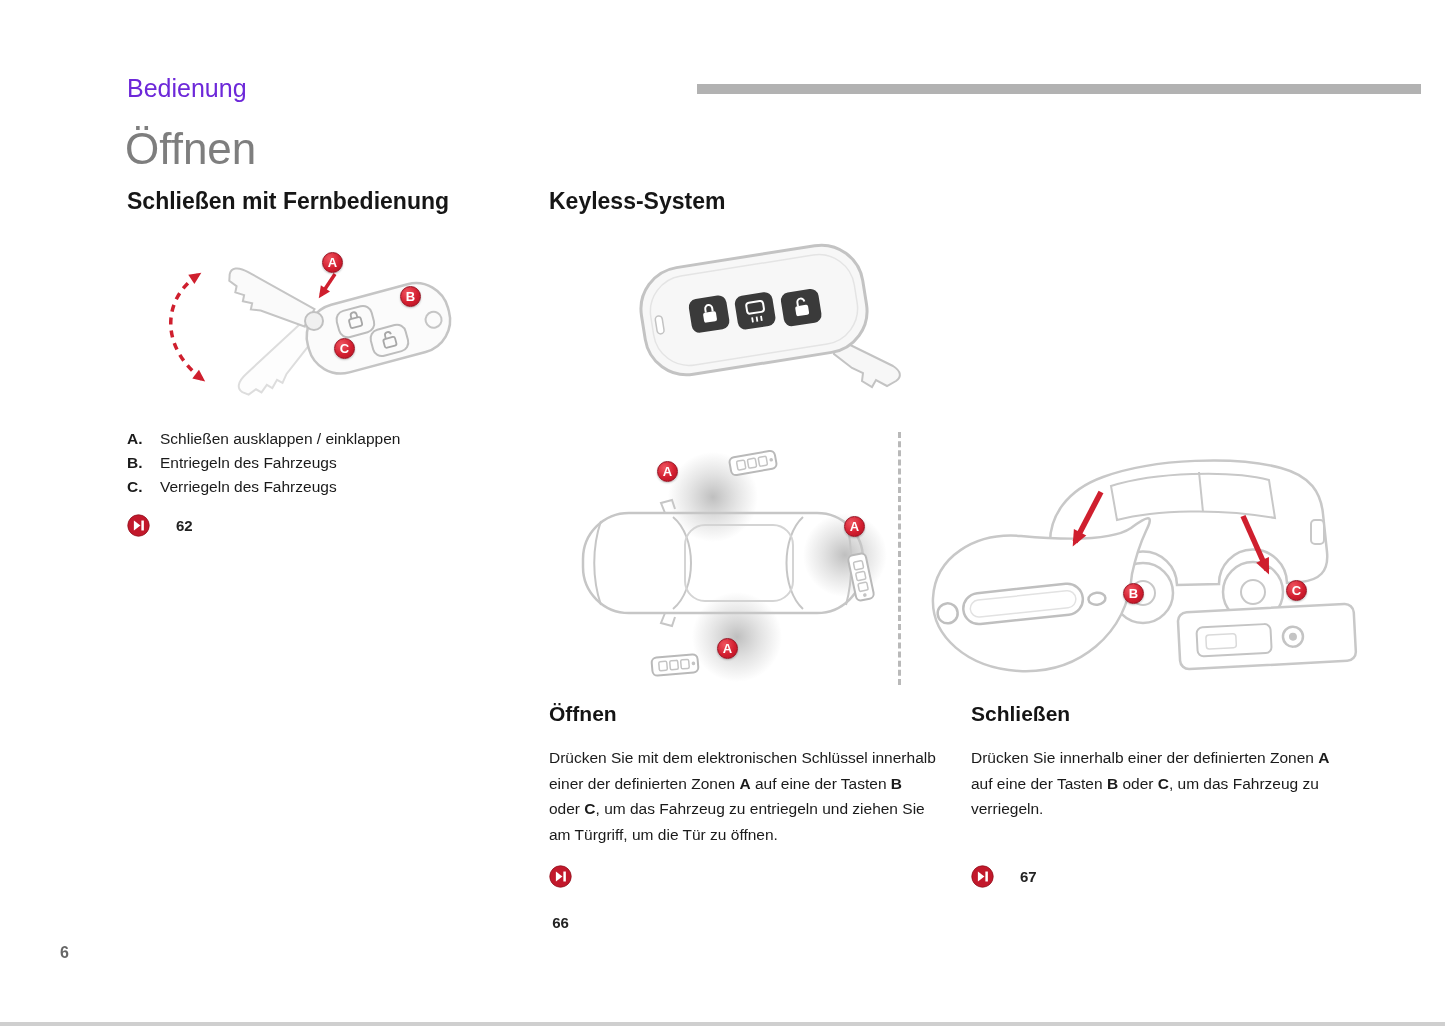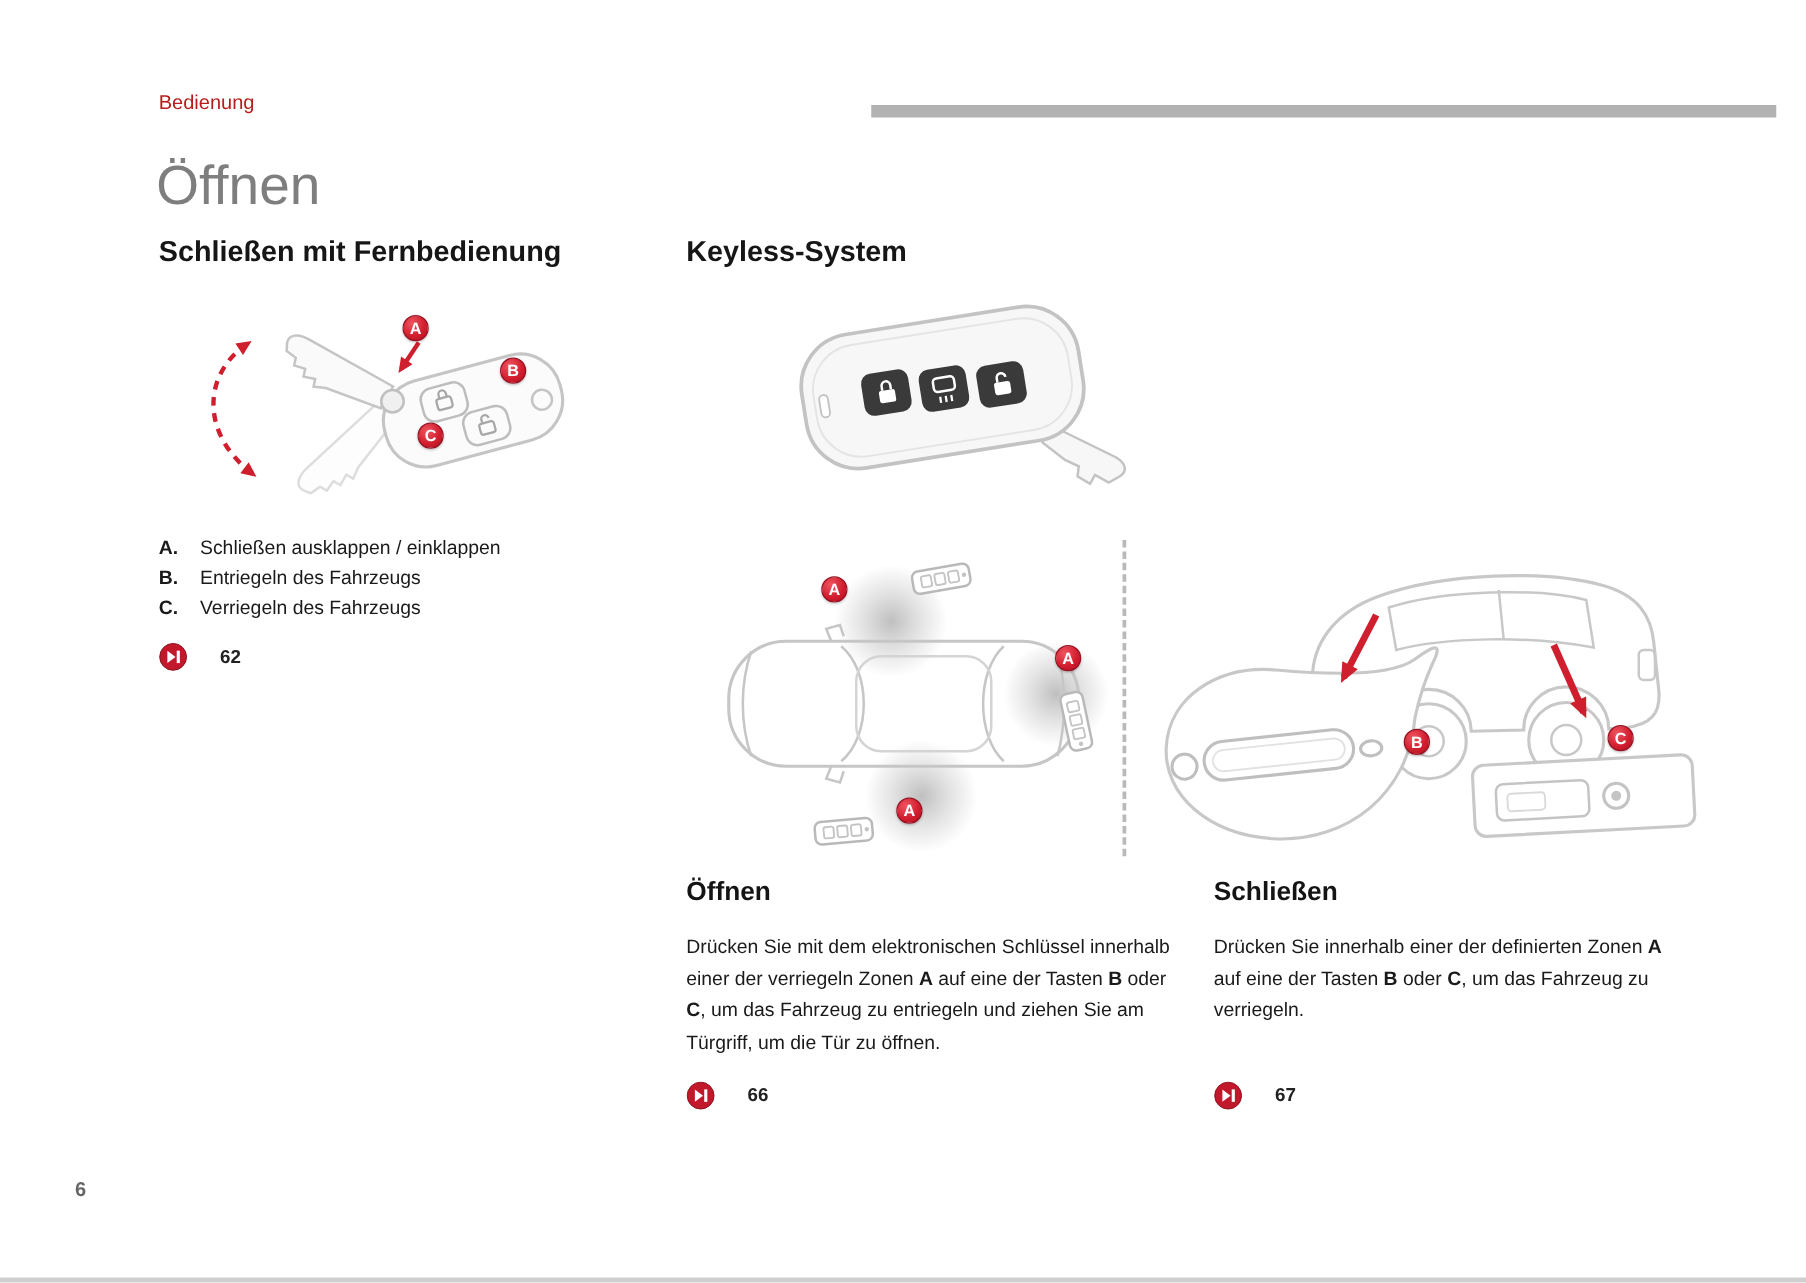--- a/index.html
+++ b/index.html
@@ -1,19 +1,19 @@
 <!DOCTYPE html>
 <html><head>
 <meta charset="utf-8">
 <style>
   html,body{margin:0;padding:0;background:#e8e8e8;}
   body{font-family:"Liberation Sans","DejaVu Sans",sans-serif;}
   .page{position:relative;width:1445px;height:1026px;background:#ffffff;overflow:hidden;margin:0 auto;}
 
-  .header-label{position:absolute;left:127px;top:74px;font-size:16px;color:#b91c1c;}
+  .header-label{position:absolute;left:127px;top:74px;font-size:25px;color:#6d28d9;}
   .top-bar{position:absolute;left:697px;top:84px;width:724px;height:10px;background:#b2b2b2;}
   .page-title{position:absolute;left:125px;top:124px;font-size:44px;color:#7e7e7e;}
 
   .col-heading{position:absolute;font-size:23px;font-weight:bold;color:#161616;}
   #h-left{left:127px;top:188px;}
   #h-right{left:549px;top:188px;}
 
   .figure{position:absolute;}
   #fig-key{left:138px;top:233px;width:330px;height:185px;}
   #fig-fob{left:606px;top:226px;width:300px;height:180px;}
@@ -22,21 +22,21 @@
   .figure svg{position:absolute;left:0;top:0;}
 
   .divider{position:absolute;left:898px;top:432px;height:253px;width:0;border-left:3px dashed #b9b9b9;}
 
   .key-list{position:absolute;left:127px;top:427px;font-size:15.5px;color:#1a1a1a;}
   .key-list .row{display:flex;line-height:24px;}
   .key-list .letter{font-weight:bold;width:33px;flex:0 0 33px;}
 
   .ref{position:absolute;display:flex;align-items:center;gap:26px;font-weight:bold;font-size:15px;color:#222;}
   #ref-62{left:127px;top:514px;}
-  #ref-66{left:549px;top:865px;}
+  #ref-66{left:549px;top:865px;flex-direction:column;}
   #ref-67{left:971px;top:865px;justify-content:center;}
 
   .subsection{position:absolute;}
   #sec-open{left:549px;top:702px;width:388px;}
   #sec-close{left:971px;top:702px;width:378px;}
   .subsection h3{font-size:21px;font-weight:bold;margin:0 0 19px 0;color:#141414;}
   .subsection p{font-size:15.5px;line-height:25.5px;margin:0;color:#1a1a1a;}
 
   .page-number{position:absolute;left:60px;top:944px;font-size:16px;font-weight:bold;color:#666;}
   .bottom-strip{position:absolute;left:0;bottom:0;width:100%;height:4px;background:#cfcfcf;}
@@ -204,21 +204,21 @@
     <svg viewBox="0 0 24 24" width="23" height="23">
       <circle cx="12" cy="12" r="11.2" fill="#c2182b" stroke="#8e0f1c" stroke-width="0.8"></circle>
       <path d="M7.2,6.8 L14,12 L7.2,17.2 Z" fill="#fff"></path>
       <rect x="15" y="6.8" width="2.6" height="10.4" fill="#fff"></rect>
     </svg>
     <span>62</span>
   </div>
 
   <div id="sec-open" class="subsection">
     <h3>Öffnen</h3>
-    <p><span>Drücken Sie mit dem elektronischen Schlüssel innerhalb einer der verriegeln Zonen </span><b>A</b><span> auf eine der Tasten </span><b>B</b><span> oder </span><b>C</b><span>, um das Fahrzeug zu entriegeln und ziehen Sie am Türgriff, um die Tür zu öffnen.</span></p>
+    <p><span>Drücken Sie mit dem elektronischen Schlüssel innerhalb einer der definierten Zonen </span><b>A</b><span> auf eine der Tasten </span><b>B</b><span> oder </span><b>C</b><span>, um das Fahrzeug zu entriegeln und ziehen Sie am Türgriff, um die Tür zu öffnen.</span></p>
   </div>
   <div id="ref-66" class="ref">
     <svg viewBox="0 0 24 24" width="23" height="23">
       <circle cx="12" cy="12" r="11.2" fill="#c2182b" stroke="#8e0f1c" stroke-width="0.8"></circle>
       <path d="M7.2,6.8 L14,12 L7.2,17.2 Z" fill="#fff"></path>
       <rect x="15" y="6.8" width="2.6" height="10.4" fill="#fff"></rect>
     </svg>
     <span>66</span>
   </div>
 

